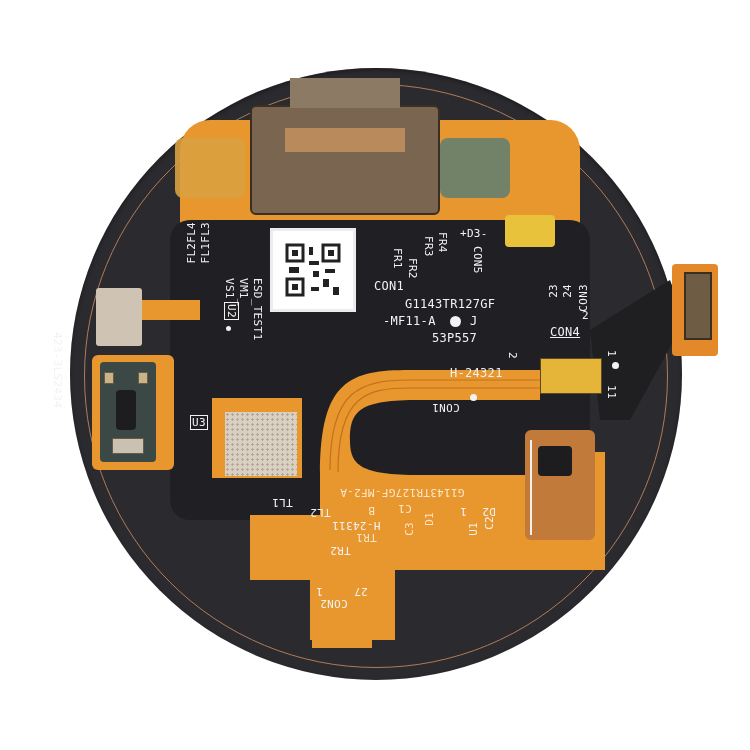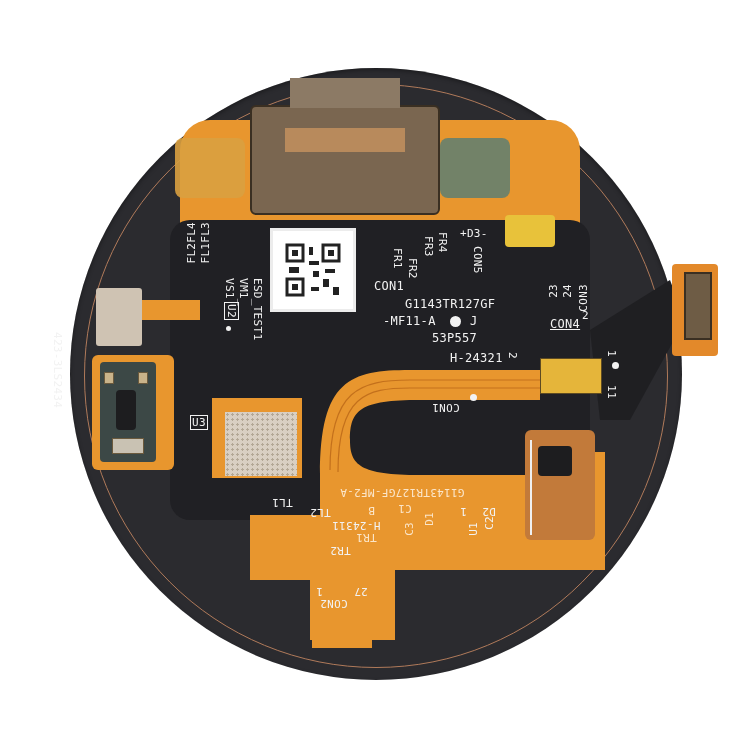--- a/index.html
+++ b/index.html
@@ -109,28 +109,28 @@
   <div class="lbl vert" style="left:437px;top:232px;">FR4</div>
   <div class="lbl" style="left:460px;top:228px;">+D3-</div>
   <div class="lbl vert" style="left:472px;top:246px;">CON5</div>
 
   <div class="lbl big" style="left:374px;top:280px;">CON1</div>
   <div class="lbl big" style="left:405px;top:298px;">G1143TR127GF</div>
   <div class="lbl big" style="left:383px;top:315px;">-MF11-A</div>
   <div class="dot" style="left:450px;top:316px;width:11px;height:11px;"></div>
   <div class="lbl big" style="left:470px;top:315px;">J</div>
   <div class="lbl big" style="left:432px;top:332px;">53P557</div>
-  <div class="lbl big" style="left:432px;top:352px;padding-left:18px;">H-24321</div>
+  <div class="lbl big" style="left:432px;top:367px;padding-left:18px;">H-24321</div>
   <div class="lbl rot90" style="left:518px;top:352px;">2</div>
 
   <div class="lbl vert rot180" style="left:562px;top:284px;">24</div>
   <div class="lbl vert rot180" style="left:578px;top:284px;">CON3</div>
   <div class="lbl vert rot180" style="left:548px;top:284px;">23</div>
   <div class="lbl" style="left:582px;top:310px;">2</div>
-  <div class="lbl big" style="left:550px;top:318px;text-decoration:underline;">CON4</div>
+  <div class="lbl big" style="left:550px;top:326px;text-decoration:underline;">CON4</div>
   <div class="lbl vert" style="left:606px;top:350px;">1</div>
   <div class="dot" style="left:612px;top:362px;width:7px;height:7px;"></div>
   <div class="lbl vert" style="left:606px;top:385px;">11</div>
 
   <div class="lbl rot180" style="left:432px;top:402px;">CON1</div>
   <div class="dot" style="left:470px;top:394px;width:7px;height:7px;"></div>
 
   <div class="lbl vert" style="left:52px;top:332px;">423-3LS2434</div>
   <div class="lbl" style="left:190px;top:415px;border:1px solid #f2f2f2;padding:1px;">U3</div>
 

